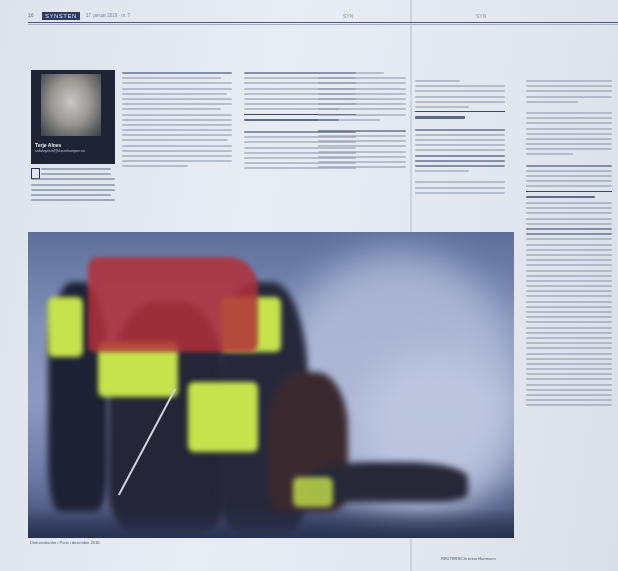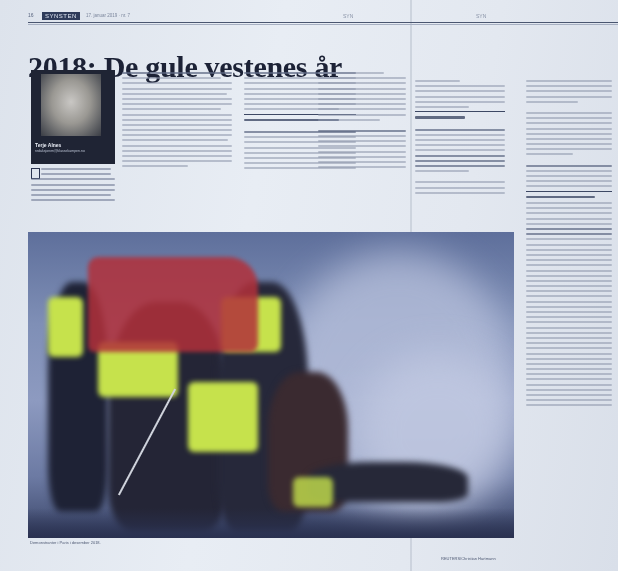--- a/index.html
+++ b/index.html
@@ -70,21 +70,20 @@
 
   <div class="topbar">
     <span class="pagenum">16</span>
     <span class="section-tag">SYNSTEN</span>
     <span class="dateline">17. januar 2019 · nr. 7</span>
     <span class="folio" style="left:315px">SYN</span>
     <span class="folio" style="left:448px">SYN</span>
   </div>
   <div class="topbar2"></div>
 
-  <h1 class="headline">2018: De gule vestenes år</h1>
 
   <div class="byline-box">
     <div class="byline-photo"></div>
     <div class="byline-name">Terje Alnes</div>
     <div class="byline-email">redaksjonen@klassekampen.no</div>
   </div>
 
   <div class="lede">
     <div class="dropcap"></div>
     <div style="padding-left:10px">

